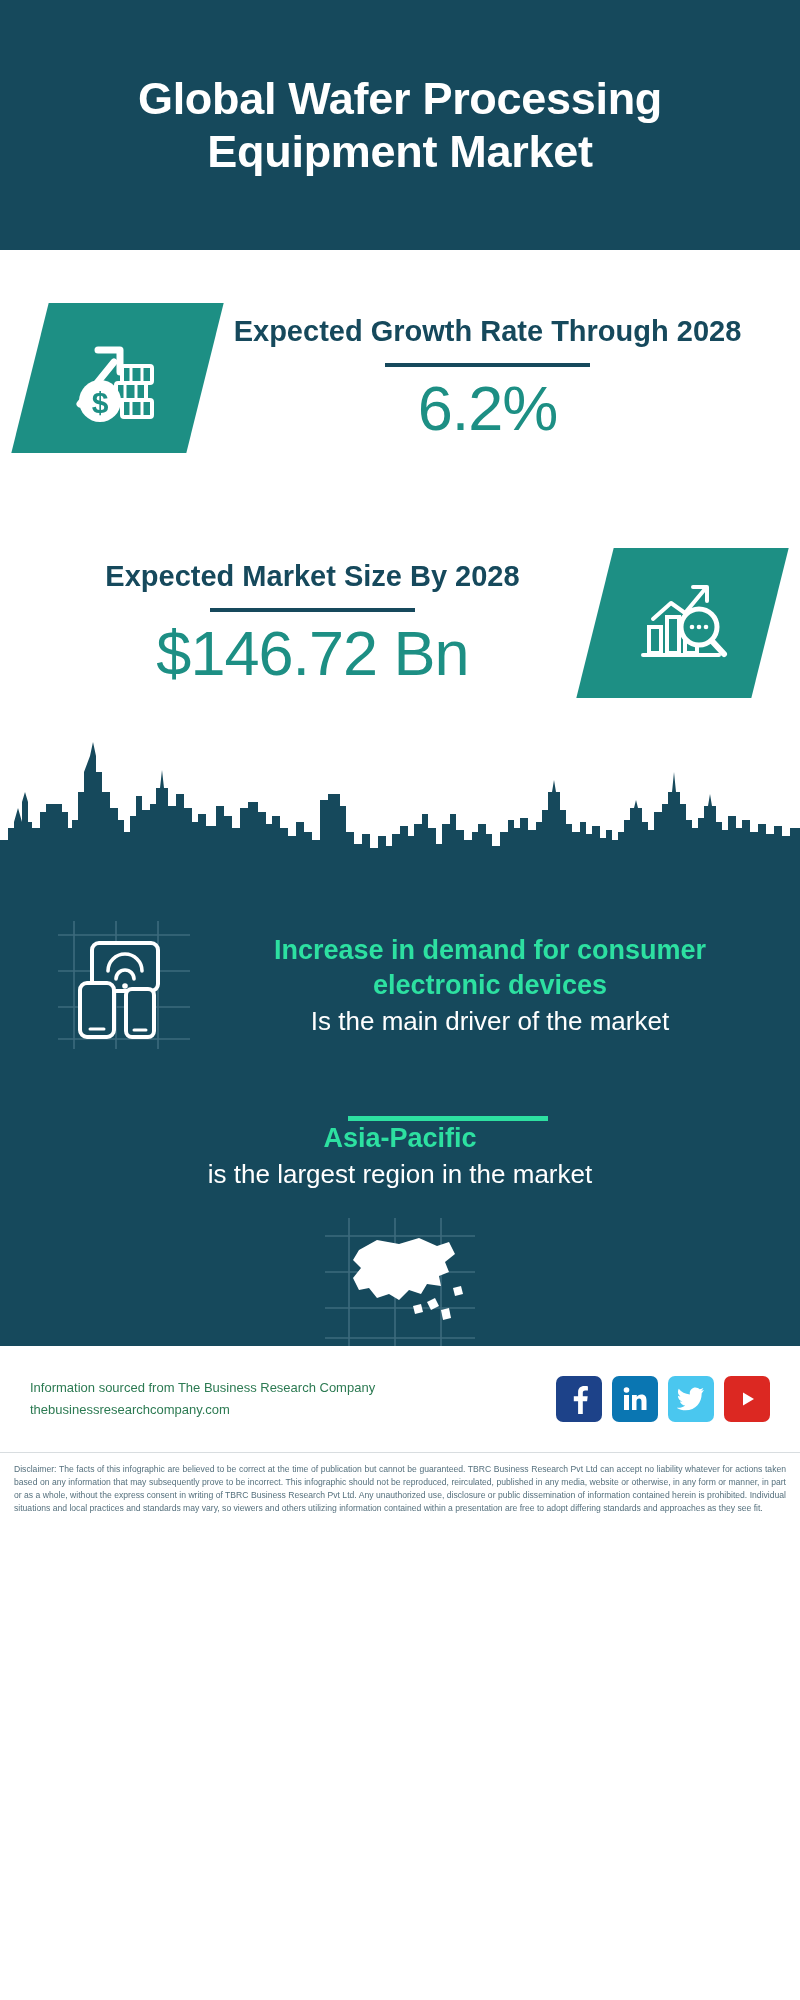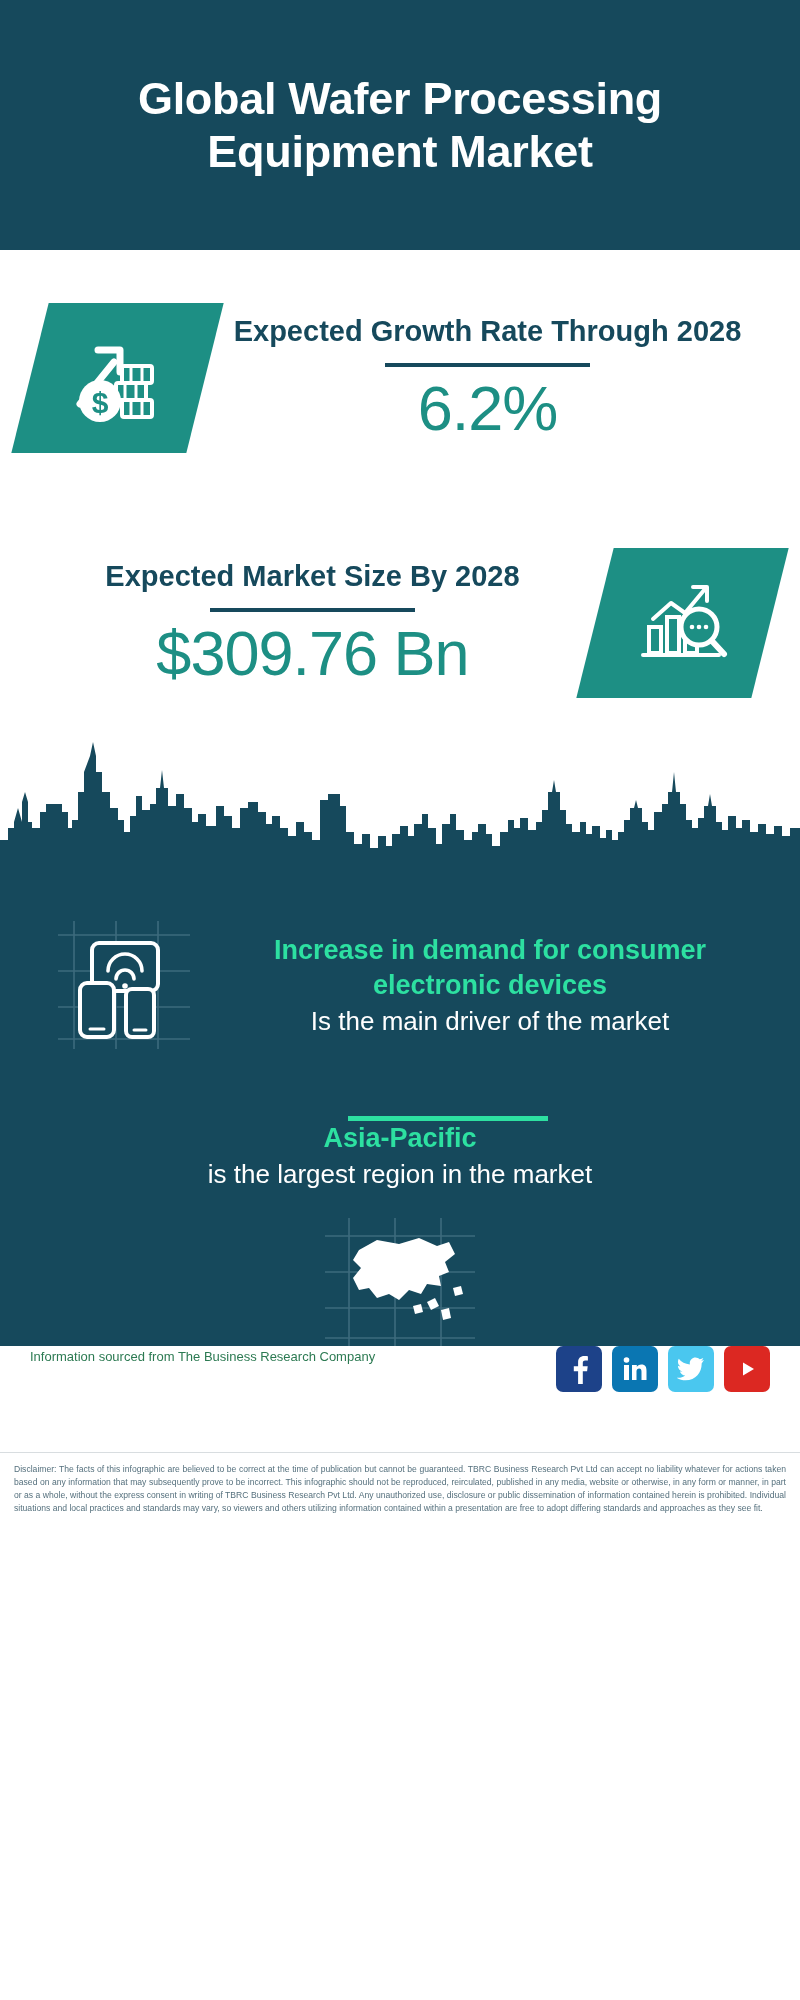--- a/index.html
+++ b/index.html
@@ -105,21 +105,21 @@
     background:#2de0a1;
     margin:0 auto;
     position:relative;
     left:48px;
   }
 
   
   .source-bar {
     background:#ffffff;
     height:106px;
-    display:flex; align-items:flex-start;
+    display:flex; align-items:center;
     padding:0 30px;
     gap:32px;
   }
   .source-text { flex:1; }
   .source-line {
     color:#2c7a52;
     font-size:13px;
     line-height:1.7;
   }
   .social-group { display:flex; gap:10px; flex:0 0 auto; }
@@ -176,21 +176,21 @@
       <div class="stat-label">Expected Growth Rate Through 2028</div>
       <div class="stat-rule"></div>
       <div class="stat-value">6.2%</div>
     </div>
   </div>
 
   <div class="stat-row row-2">
     <div class="stat-text">
       <div class="stat-label">Expected Market Size By 2028</div>
       <div class="stat-rule"></div>
-      <div class="stat-value">$309.76 Bn</div>
+      <div class="stat-value">$146.72 Bn</div>
     </div>
     <div class="para-badge">
       <span class="ico">
         <svg width="100" height="92" viewBox="0 0 100 92" fill="none">
           <path d="M20 44 L38 28 L52 38 L72 14" stroke="#ffffff" stroke-width="4" fill="none" stroke-linecap="round" stroke-linejoin="round"></path>
           <path d="M60 12 L74 12 L74 26" stroke="#ffffff" stroke-width="4" fill="none" stroke-linecap="round" stroke-linejoin="round"></path>
           <rect x="16" y="52" width="12" height="26" stroke="#ffffff" stroke-width="4" fill="none"></rect>
           <rect x="34" y="42" width="12" height="36" stroke="#ffffff" stroke-width="4" fill="none"></rect>
           <rect x="52" y="58" width="12" height="20" stroke="#ffffff" stroke-width="4" fill="none"></rect>
           <line x1="10" y1="80" x2="86" y2="80" stroke="#ffffff" stroke-width="4" stroke-linecap="round"></line>
@@ -267,20 +267,21 @@
           <path fill="#ffffff" d="M138 78 L146 76 L148 84 L140 86 Z"></path>
         </svg>
       </span>
     </div>
   </div>
 </div>
 
 <div class="source-bar">
   <div class="source-text">
     <div class="source-line">Information sourced from The Business Research Company</div>
+    <div class="source-line">thebusinessresearchcompany.com</div>
   </div>
   <div class="social-group">
     <a class="social-btn sb-fb">
       <svg width="26" height="30" viewBox="0 0 26 30">
           <path fill="#ffffff" d="M16.8 30V17.2h4.3l.6-5h-4.9V9c0-1.4.4-2.4 2.5-2.4h2.6V2.2C21.4 2.1 19.9 2 18.2 2c-3.6 0-6.1 2.2-6.1 6.3v3.9H7.8v5h4.3V30z"></path>
         </svg>
     </a>
     <a class="social-btn sb-li">
       <svg width="26" height="26" viewBox="0 0 26 26">
           <rect x="2" y="9" width="5" height="15" fill="#ffffff"></rect>

